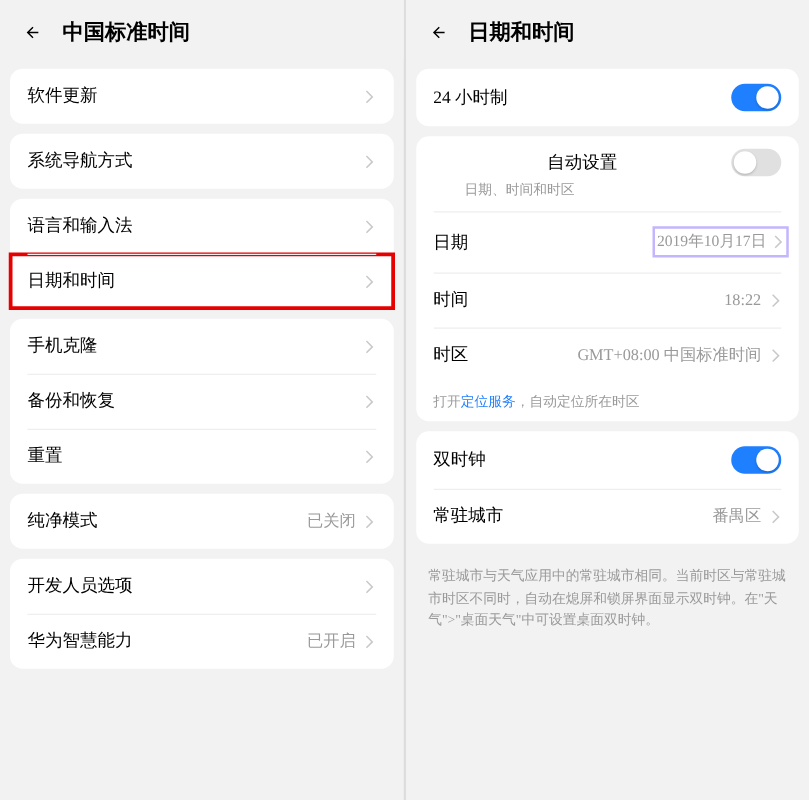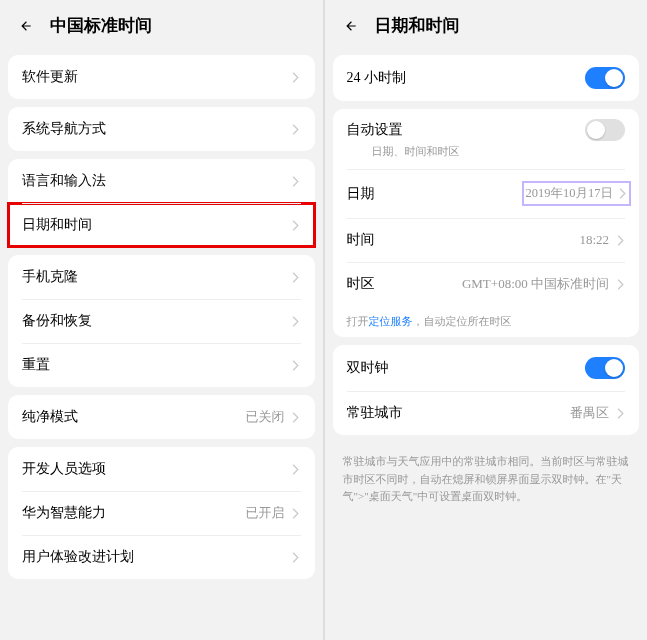--- a/index.html
+++ b/index.html
@@ -108,20 +108,21 @@
   .toggle.off::after { left: 2px; }
   .row-sub {
     flex-direction: column;
     align-items: flex-start;
     padding-top: 10px; padding-bottom: 10px;
   }
   .row-sub-inner {
     display: flex;
     width: 100%;
     align-items: center;
+    text-align: center;
   }
   .row-sub .sub-text {
     font-size: 11px;
     color: #999;
     margin-top: 3px;
     margin-left: 25px;
   }
   .hint-row {
     padding: 8px 14px 8px 14px;
     font-size: 11px;
@@ -240,28 +241,20 @@
       </div>
       <div class="row">
         <span class="row-label">华为智慧能力</span>
         <span class="row-value">已开启</span>
         <span class="chevron">
             <svg viewBox="0 0 8 14">
               <path d="M1 1l6 6-6 6" stroke="#666" stroke-width="1.6" fill="none"></path>
             </svg>
           </span>
       </div>
-      <div class="row">
-        <span class="row-label">用户体验改进计划</span>
-        <span class="chevron">
-            <svg viewBox="0 0 8 14">
-              <path d="M1 1l6 6-6 6" stroke="#666" stroke-width="1.6" fill="none"></path>
-            </svg>
-          </span>
-      </div>
     </div>
 
   </div>
 </div>
 
 <div class="pane">
   <div class="header">
     <span class="back-icon">
       <svg viewBox="0 0 24 24">
           <path d="M20 11H7.8l5.6-5.6L12 4l-8 8 8 8 1.4-1.4L7.8 13H20z" fill="#000"></path>

